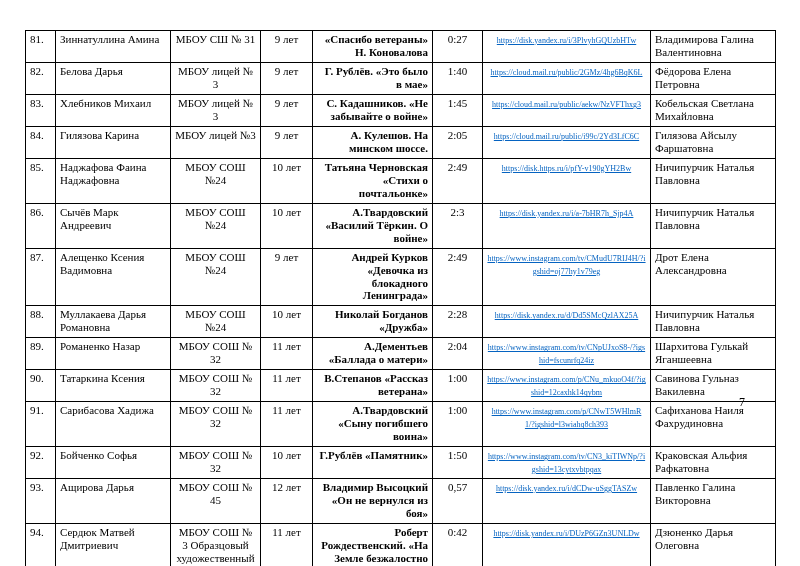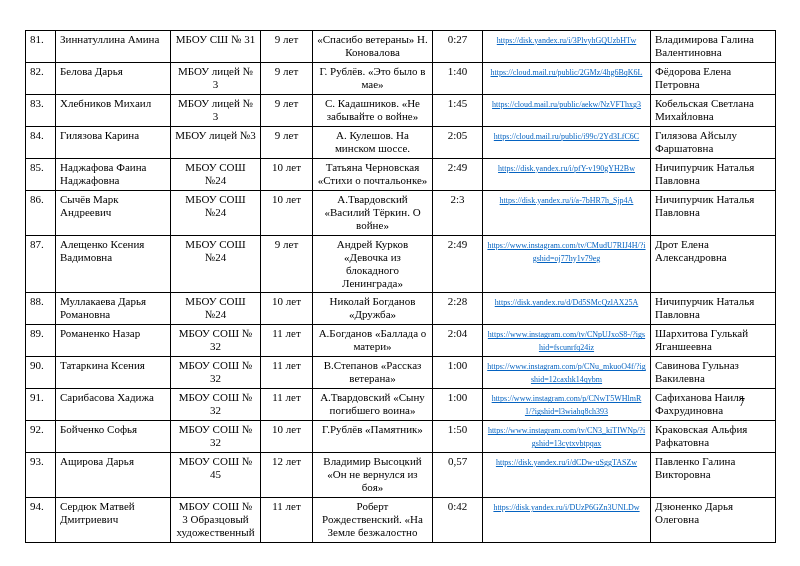--- a/index.html
+++ b/index.html
@@ -28,21 +28,21 @@
   table.results td {
     border: 1px solid #000000;
     padding: 2px 4px 3px 4px;
     vertical-align: top;
     overflow: hidden;
   }
   td.col-num   { text-align: left; padding-left: 6px; }
   td.col-name  { text-align: left; }
   td.col-school{ text-align: center; }
   td.col-age   { text-align: center; }
-  td.col-work  { text-align: center; }
+  td.col-work  { text-align: right; font-weight: bold; }
   td.col-duration { text-align: center; }
   td.col-link  { text-align: center; font-family: Liberation Serif, serif; }
   td.col-teacher { text-align: left; }
   td.col-link a {
     color: #0563C1;
     text-decoration: underline;
     font-size: 8px;
     word-break: break-all;
     cursor: pointer;
   }
@@ -109,21 +109,21 @@
           <td class="col-link"><a href="#">https://cloud.mail.ru/public/i99c/2Yd3LfC6C</a></td>
           <td class="col-teacher">Гилязова Айсылу Фаршатовна</td>
         </tr>
         <tr>
           <td class="col-num">85.</td>
           <td class="col-name">Наджафова Фаина Наджафовна</td>
           <td class="col-school">МБОУ СОШ №24</td>
           <td class="col-age">10 лет</td>
           <td class="col-work">Татьяна Черновская «Стихи о почтальонке»</td>
           <td class="col-duration">2:49</td>
-          <td class="col-link"><a href="#">https://disk.yandex.ru/i/pfY-v190gYH2Bw</a></td>
+          <td class="col-link"><a href="#">https://disk.https.ru/i/pfY-v190gYH2Bw</a></td>
           <td class="col-teacher">Ничипурчик Наталья Павловна</td>
         </tr>
         <tr>
           <td class="col-num">86.</td>
           <td class="col-name">Сычёв Марк Андреевич</td>
           <td class="col-school">МБОУ СОШ №24</td>
           <td class="col-age">10 лет</td>
           <td class="col-work">А.Твардовский «Василий Тёркин. О войне»</td>
           <td class="col-duration">2:3</td>
           <td class="col-link"><a href="#">https://disk.yandex.ru/i/a-7bHR7h_Sjp4A</a></td>
@@ -147,21 +147,21 @@
           <td class="col-work">Николай Богданов «Дружба»</td>
           <td class="col-duration">2:28</td>
           <td class="col-link"><a href="#">https://disk.yandex.ru/d/Dd5SMcQzlAX25A</a></td>
           <td class="col-teacher">Ничипурчик Наталья Павловна</td>
         </tr>
         <tr>
           <td class="col-num">89.</td>
           <td class="col-name">Романенко Назар</td>
           <td class="col-school">МБОУ СОШ № 32</td>
           <td class="col-age">11 лет</td>
-          <td class="col-work">А.Богданов «Баллада о матери»</td>
+          <td class="col-work">А.Дементьев «Баллада о матери»</td>
           <td class="col-duration">2:04</td>
           <td class="col-link"><a href="#">https://www.instagram.com/tv/CNpUJxoS8-/?igshid=fscunrfq24iz</a></td>
           <td class="col-teacher">Шархитова Гулькай Яганшеевна</td>
         </tr>
         <tr>
           <td class="col-num">90.</td>
           <td class="col-name">Татаркина Ксения</td>
           <td class="col-school">МБОУ СОШ № 32</td>
           <td class="col-age">11 лет</td>
           <td class="col-work">В.Степанов «Рассказ ветерана»</td>

